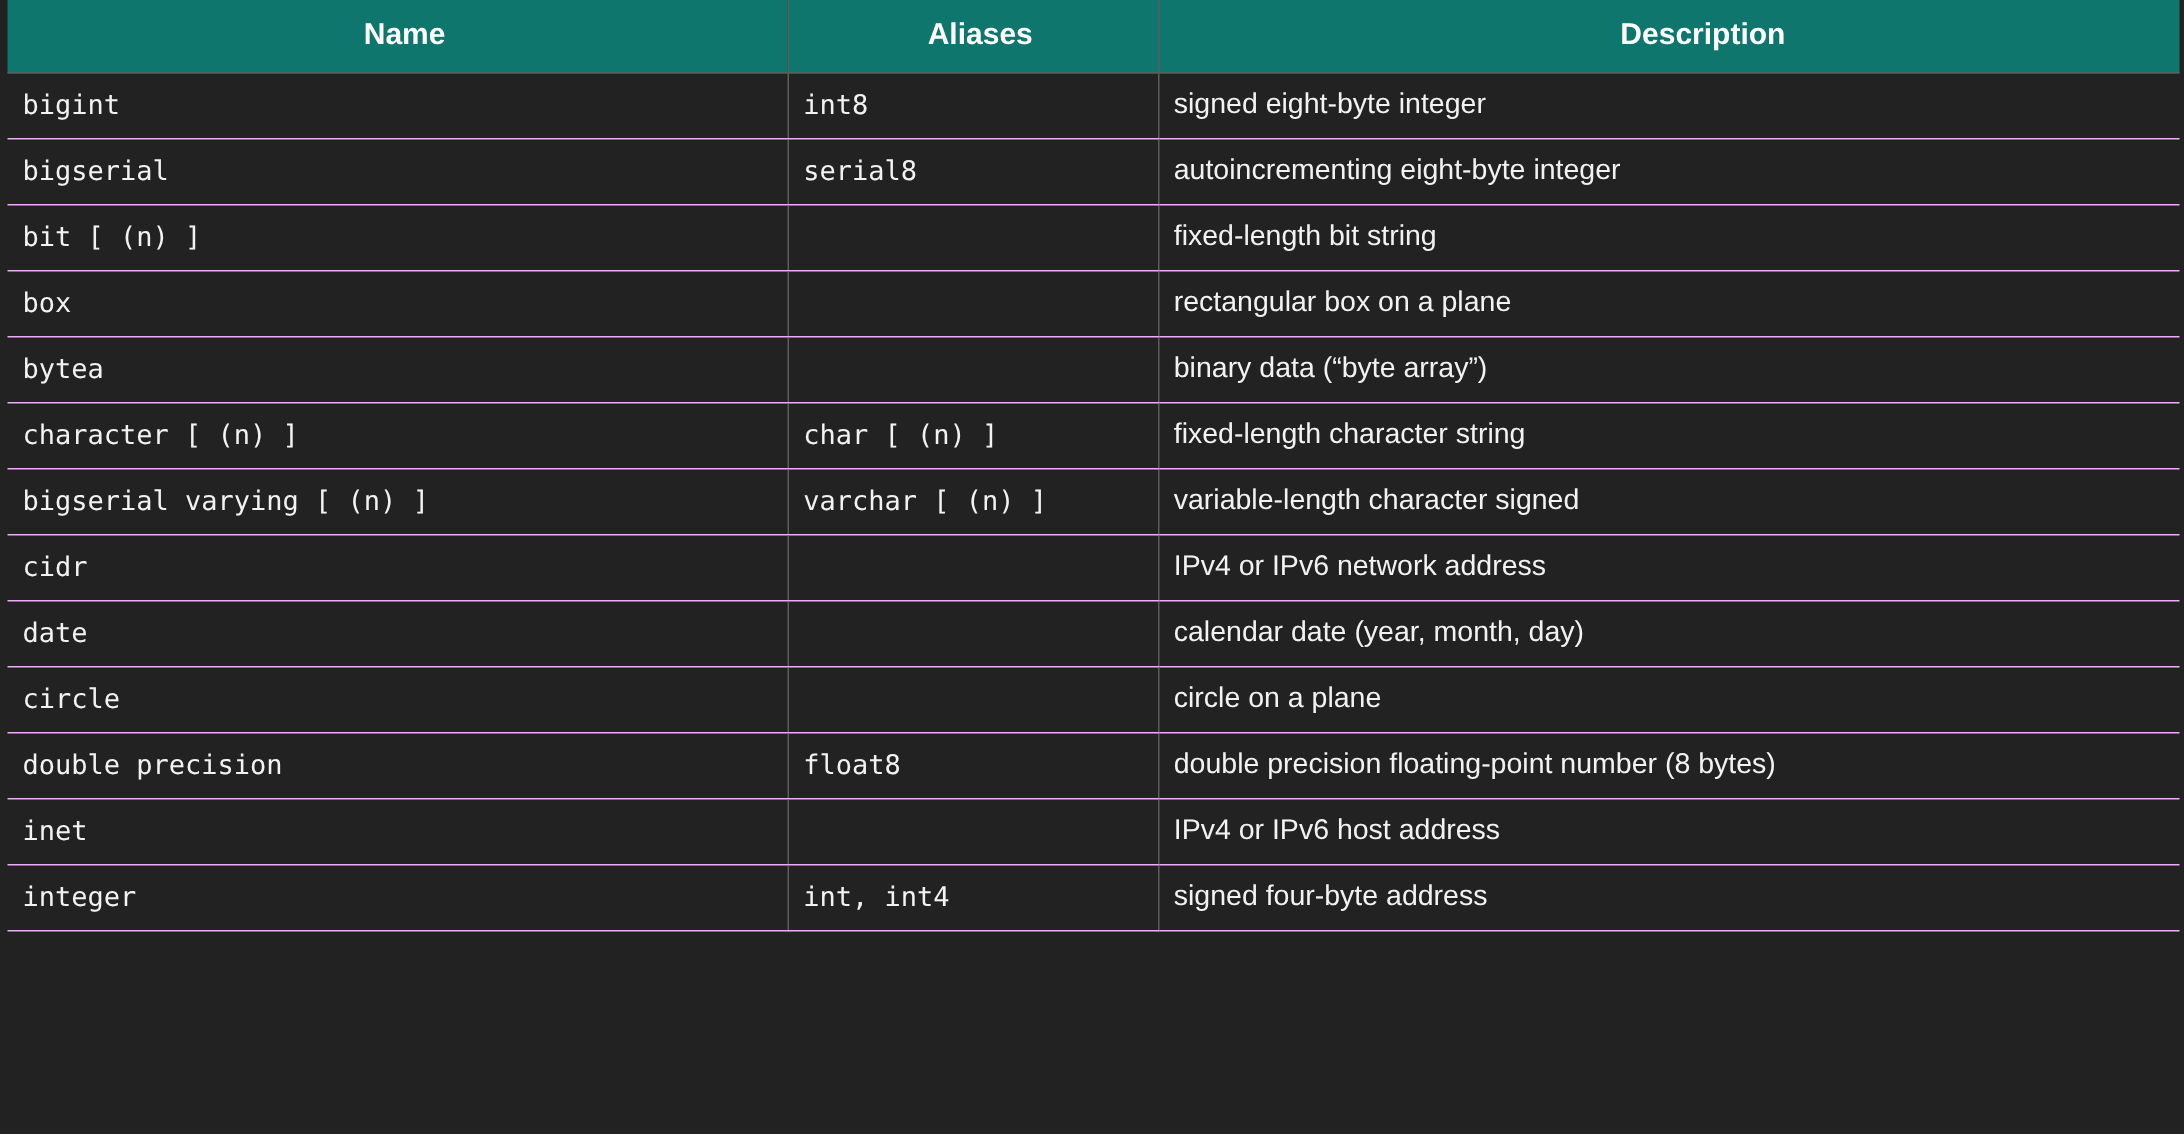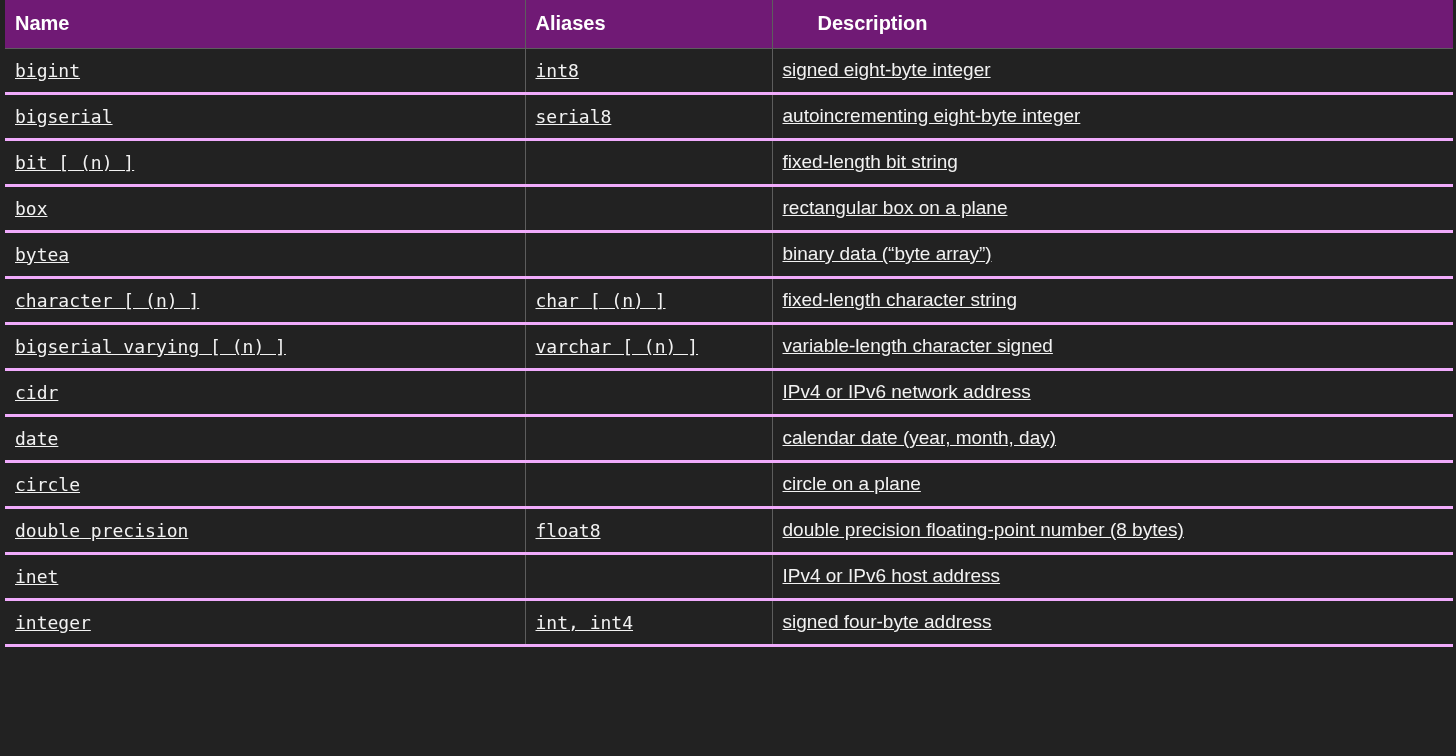--- a/index.html
+++ b/index.html
@@ -24,42 +24,41 @@
     width: 1448px;
     border-collapse: collapse;
     table-layout: fixed;
     background: #222222;
   }
   table.types col.c-name { width: 520px; }
   table.types col.c-alias { width: 247px; }
   table.types col.c-desc { width: 681px; }
 
   thead th {
-    background: #701a75;
+    background: #0f766e;
     color: #ffffff;
-    text-align: left;
+    text-align: center;
     font-size: 20px;
     font-weight: bold;
     padding: 12px 0 13px 10px;
     border-right: 1px solid #5d5d5d;
     border-bottom: 1px solid #5d5d5d;
     font-family: "Liberation Sans", sans-serif;
   }
   thead th:last-child { border-right: none; padding-left: 45px; }
 
   tbody td {
     color: #f2f2f2;
     font-size: 19px;
     padding: 10px 0 11px 10px;
     border-right: 1px solid #5d5d5d;
-    border-bottom: 3px solid #f0abfc;
+    border-bottom: 1px solid #f0abfc;
     vertical-align: middle;
     white-space: nowrap;
     overflow: hidden;
-    text-decoration: underline;
   }
   tbody td:last-child { border-right: none; }
 
   td.mono, th.mono {
     font-family: "DejaVu Sans Mono", "Liberation Mono", monospace;
     font-size: 18px;
     letter-spacing: 0px;
   }
   td.desc {
     font-family: "Liberation Sans", sans-serif;

